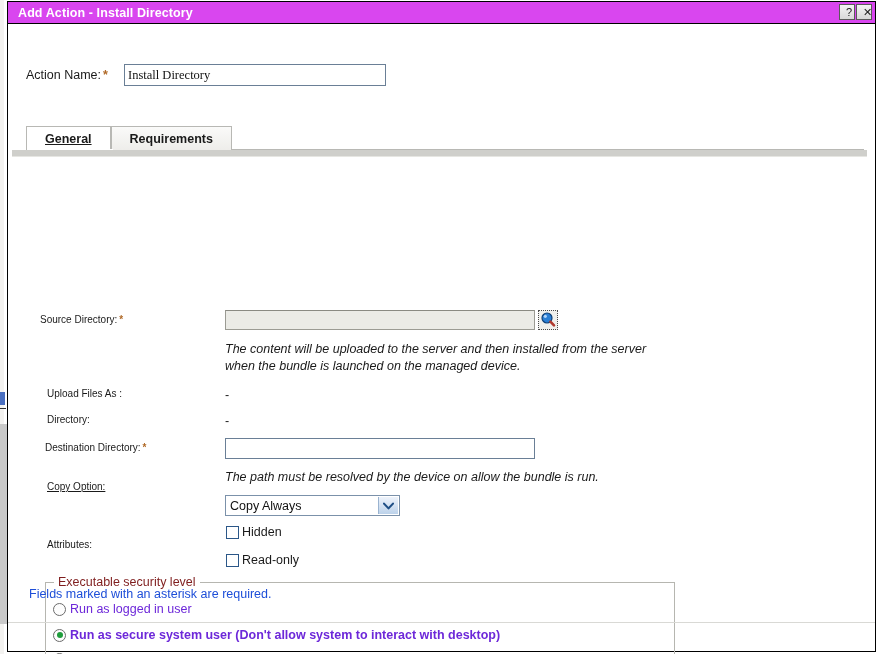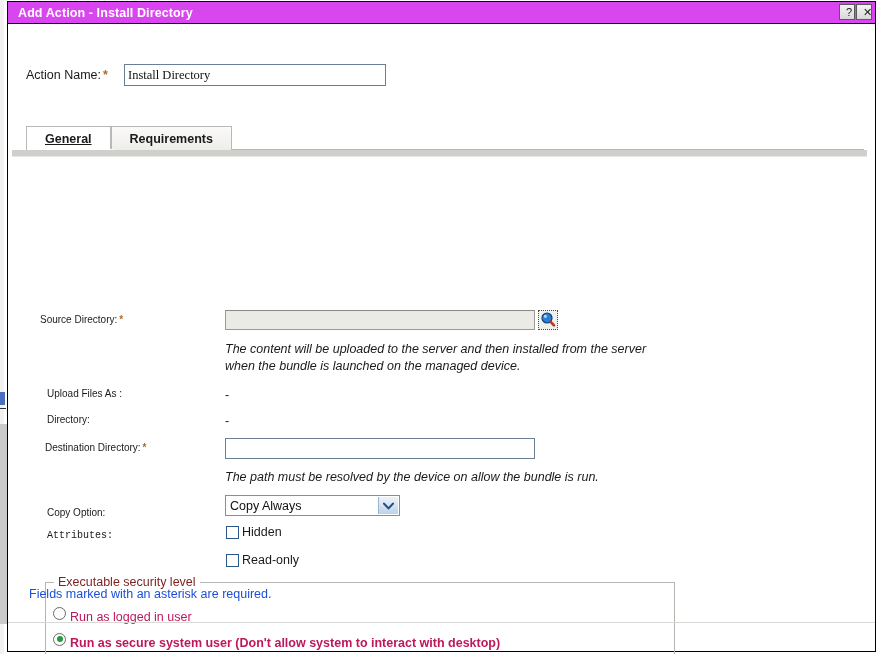--- a/index.html
+++ b/index.html
@@ -289,21 +289,21 @@
     border: 1px solid #6a7f96;
     font-family: "Liberation Sans", sans-serif;
     font-size: 12.5px;
     padding: 0 3px;
     color: #111;
     outline: none;
   }
   #dest-hint { left: 217px; top: 306px; }
 
   
-  #copy-label { left: 32px; top: 343px; }
+  #copy-label { left: 32px; top: 317px; text-decoration: underline; }
   #copy-select {
     position: absolute;
     left: 217px; top: 331px;
     width: 175px; height: 21px;
     box-sizing: border-box;
     border: 1px solid #7b91aa;
     background: #ffffff;
     font-family: "Liberation Sans", sans-serif;
     font-size: 12.5px;
     color: #111;
@@ -317,21 +317,21 @@
     right: 1px; top: 1px;
     width: 19px; height: 17px;
     background: linear-gradient(#eef3fb, #bcd2ea);
     border-left: 1px solid #9ab3d0;
     display: flex;
     align-items: center;
     justify-content: center;
   }
 
   
-  #attr-label { left: 32px; top: 366px; font-family: Liberation Mono, monospace; }
+  #attr-label { left: 32px; top: 375px; }
   .cbrow {
     position: absolute;
     display: flex;
     align-items: center;
     gap: 3px;
     cursor: pointer;
     user-select: none;
   }
   #cb-hidden   { left: 218px; top: 361px; align-items: center; }
   #cb-readonly { left: 218px; top: 389px; }
@@ -384,21 +384,21 @@
     align-items: center;
     justify-content: center;
     flex: 0 0 auto;
   }
   .radio.checked::after {
     content: "";
     width: 6px; height: 6px;
     border-radius: 50%;
     background: #1f9d3c;
   }
-  .radiolabel { font-size: 12.5px; color: #be185d; white-space: nowrap; margin-top: 8px; }
+  .radiolabel { font-size: 12.5px; color: #6d28d9; white-space: nowrap; }
 
   
   #footer-note {
     position: absolute;
     left: 21px; top: 563px;
     font-size: 12.5px;
     color: #1d4ed8;
     white-space: nowrap;
   }
   #footer-sep {

